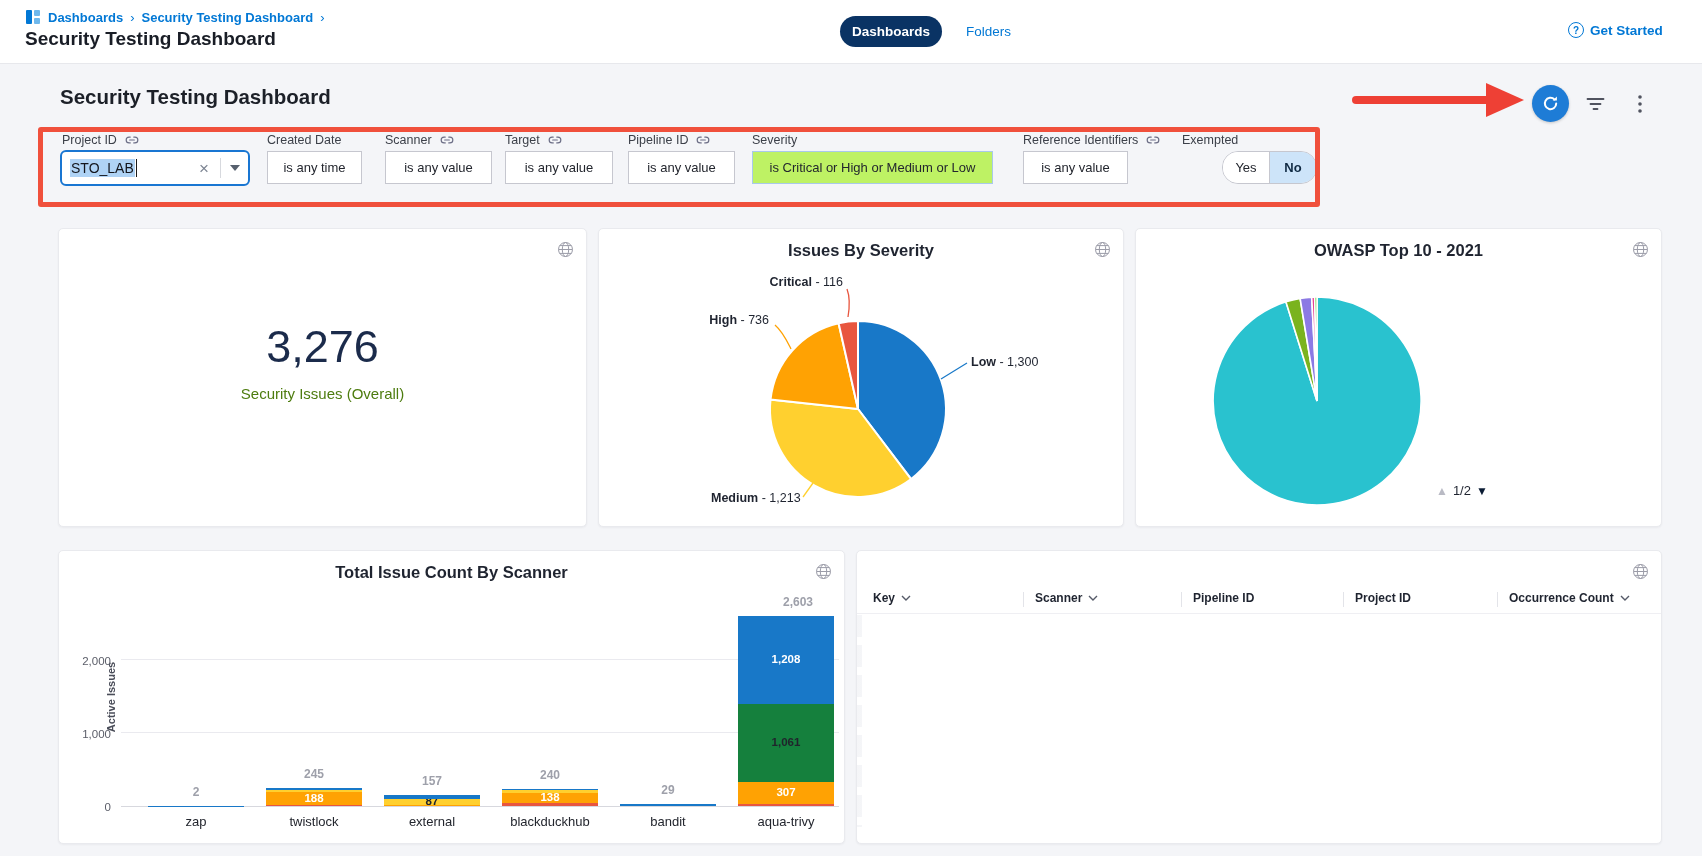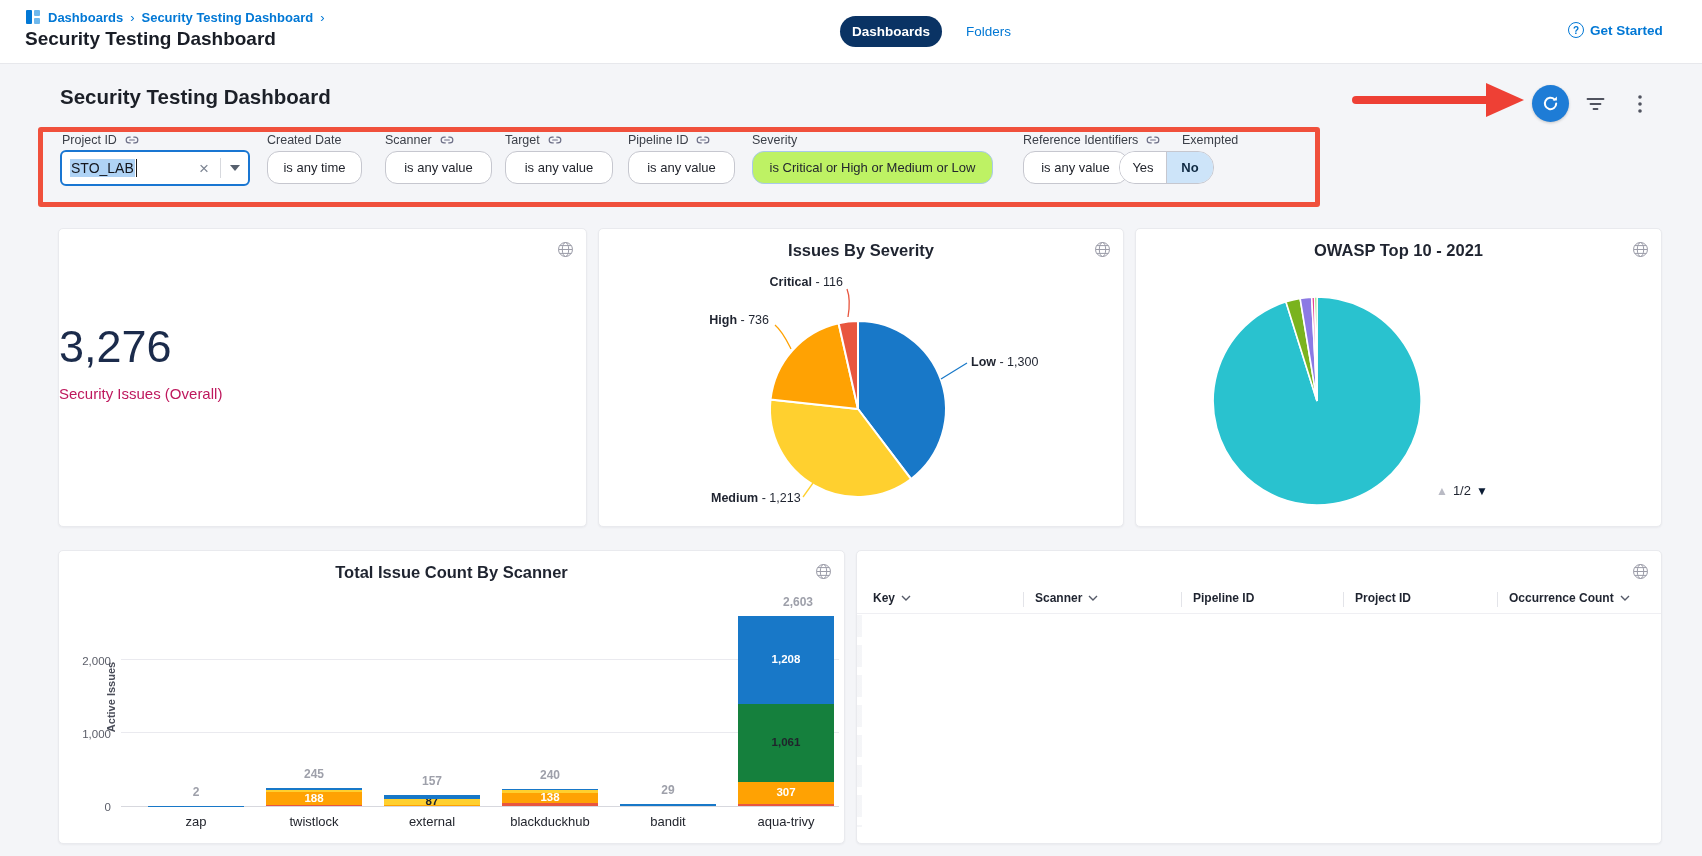--- a/index.html
+++ b/index.html
@@ -22,40 +22,40 @@
   .refresh-btn{position:absolute;left:1532px;top:85px;width:37px;height:37px;border-radius:50%;background:#1E7CD6;
                display:flex;align-items:center;justify-content:center;box-shadow:0 1px 3px rgba(0,0,0,.2);}
   .iconbtn{position:absolute;display:flex;align-items:center;justify-content:center;width:24px;height:24px;}
   
   .annot-line{position:absolute;left:1352px;top:96px;width:138px;height:8px;background:#EE4035;border-radius:4px;z-index:9;}
   .annot-head{position:absolute;left:1486px;top:83px;width:0;height:0;border-top:17px solid transparent;
               border-bottom:17px solid transparent;border-left:38px solid #EE4035;z-index:9;}
   .annot-rect{position:absolute;left:38px;top:127px;width:1272px;height:70px;border:5px solid #F0503C;border-radius:3px;z-index:8;pointer-events:none;}
   
   .flabel{position:absolute;top:133px;display:flex;align-items:center;gap:8px;font-size:12.5px;color:#3C4049;}
-  .fctl{position:absolute;top:151px;height:33px;box-sizing:border-box;background:#fff;border:1px solid #C6C7CF;border-radius:12px;
+  .fctl{position:absolute;top:151px;height:33px;box-sizing:border-box;background:#fff;border:1px solid #C6C7CF;border-radius:0;
         display:flex;align-items:center;justify-content:center;font-size:13px;color:#23262E;padding:0 12px;}
   .fpill{background:#bef264;border-color:#A9C9EA;}
   .finput{position:absolute;left:60px;top:150px;width:190px;height:36px;box-sizing:border-box;background:#fff;
           border:2px solid #1976D2;border-radius:6px;display:flex;align-items:center;padding:0 8px;}
   .sel-text{background:#AFD3F5;font-size:14px;color:#14161C;padding:1px 1px;}
   .caret-cursor{width:1.5px;height:18px;background:#1a1a1a;margin-left:1px;}
   .clear-x{margin-left:auto;color:#7D8593;font-size:17px;line-height:1;}
   .vdiv{width:1px;height:20px;background:#D7D9DE;margin:0 9px 0 11px;}
   .dd-caret{width:0;height:0;border-left:5px solid transparent;border-right:5px solid transparent;border-top:6px solid #57606E;}
-  .toggle{position:absolute;left:1119px;top:151px;height:33px;display:flex;border:1px solid #C6C7CF;border-radius:16px;overflow:hidden;box-sizing:border-box;}
+  .toggle{position:absolute;left:1222px;top:151px;height:33px;display:flex;border:1px solid #C6C7CF;border-radius:16px;overflow:hidden;box-sizing:border-box;}
   .toggle span{width:46px;display:flex;align-items:center;justify-content:center;font-size:13px;}
   .tg-yes{background:#fff;color:#23262E;border-right:1px solid #C6C7CF;}
   .tg-no{background:#CDE4F9;color:#102A43;font-weight:700;}
   
   .card{position:absolute;background:#fff;border:1px solid #E9EAEE;border-radius:5px;box-shadow:0 1px 2px rgba(40,41,61,.05);}
   .card-globe{position:absolute;top:12px;right:12px;}
   .card-title{position:absolute;left:0;right:0;top:12px;text-align:center;font-size:16.5px;font-weight:700;color:#1F2430;}
-  .big-number{position:absolute;left:0;right:0;top:92px;font-size:45px;color:#1B2B4B;}
-  .big-label{position:absolute;left:0;right:0;top:156px;text-align:left;font-size:15px;color:#be185d;}
+  .big-number{position:absolute;left:0;right:0;top:92px;text-align:center;font-size:45px;color:#1B2B4B;}
+  .big-label{position:absolute;left:0;right:0;top:156px;text-align:center;font-size:15px;color:#4d7c0f;}
   .pie-svg{position:absolute;left:0;top:0;}
   .pie-label{position:absolute;font-size:12.5px;color:#1F2430;white-space:nowrap;}
   .pie-label b{font-weight:700;}
   .pager{position:absolute;left:300px;top:254px;width:180px;display:flex;align-items:center;gap:5px;font-size:13px;color:#1F2430;}
   .tri-up{color:#B9BAC4;font-size:12px;}
   .tri-down{color:#0A1B33;font-size:12px;}
   
   .ylab-rot{position:absolute;left:-28px;top:140px;width:160px;text-align:center;transform:rotate(-90deg);
             font-size:11px;font-weight:700;color:#4A4D59;}
   .plot{position:absolute;left:62px;top:52px;width:718px;height:203px;border-bottom:1px solid #D7D8DE;}

